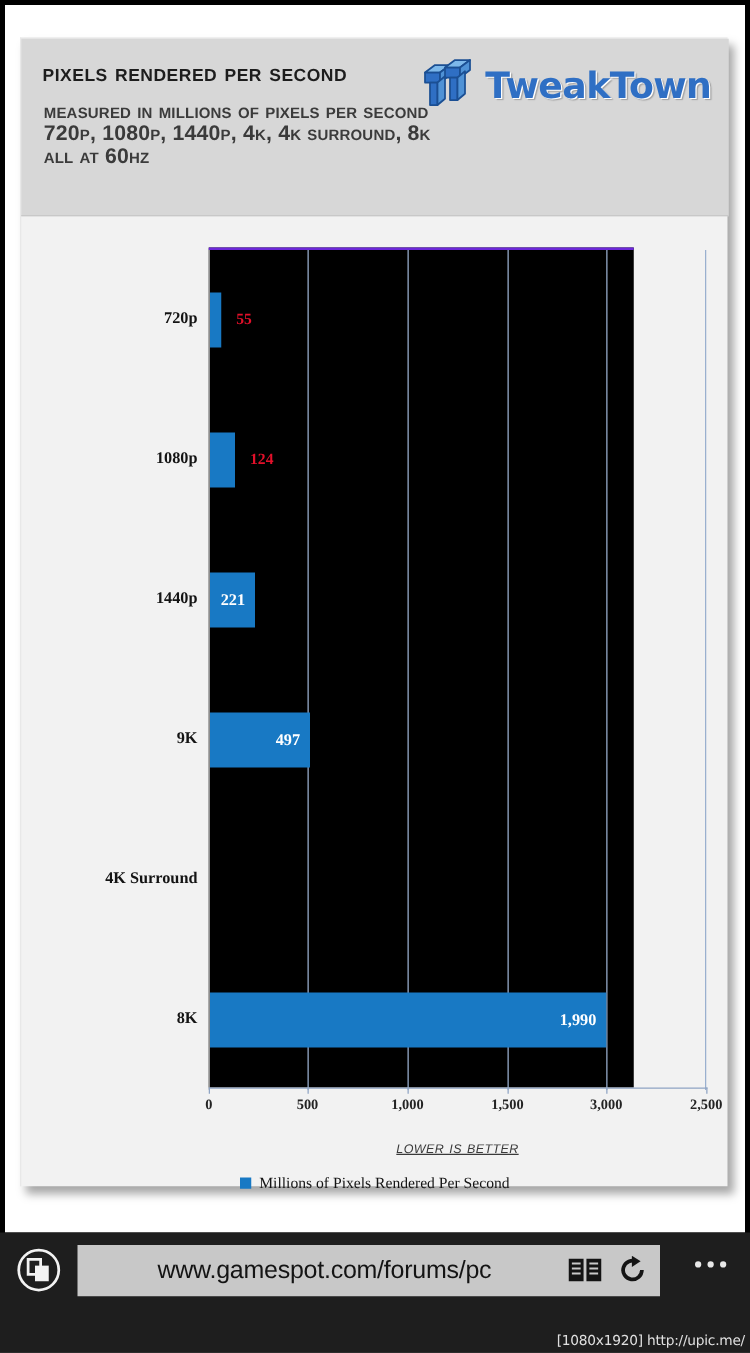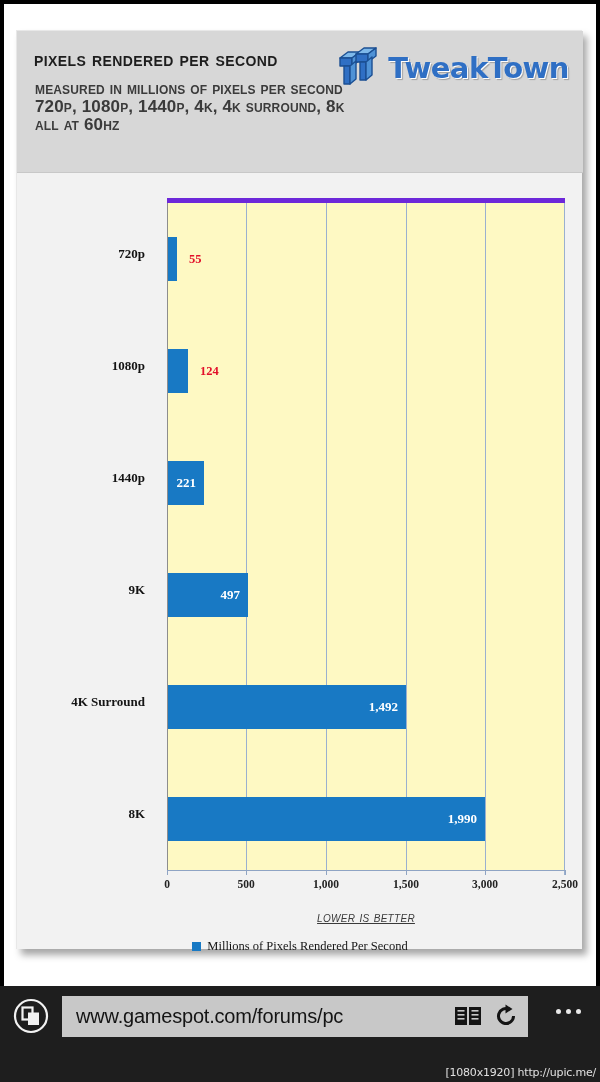--- a/index.html
+++ b/index.html
@@ -81,23 +81,23 @@
     text-shadow: 1px 1px 0 #ffffff, 2px 2px 1px rgba(0,0,0,.25);
     font-family: "DejaVu Sans", sans-serif;
   }
 
   
   #plot-wrap { position: absolute; left: 0; top: 130px; width: 566px; height: 789px; }
 
   #plot {
     position: absolute;
     left: 150px; top: 37px;
-    width: 398px; height: 672px;
-    background: #fef9c3;
-    border-top: 5px solid #6d28d9;
+    width: 340px; height: 672px;
+    background: #000000;
+    border-top: 2px solid #6d28d9;
   }
   .gridline {
     position: absolute; top: 0; width: 1px; height: 672px;
     background: #9ab0cf;
   }
   .axis-line-v {
     position: absolute; left: 0; top: 0; width: 1px; height: 672px;
     background: #8d8d8d;
   }
   .axis-line-h {
@@ -139,21 +139,21 @@
   .cat-label {
     position: absolute;
     right: 0;
     width: 140px;
     text-align: right;
     font-size: 13px;
     font-weight: bold;
     color: #141414;
     font-family: "Liberation Serif", serif;
     transform: translateY(-50%);
-    padding-right: 22px;
+    padding-right: 9px;
   }
   #cat-col { position: absolute; left: 0; top: 37px; width: 150px; height: 672px; }
 
   
   .xtick-label {
     position: absolute;
     top: 717px;
     font-size: 11.5px;
     font-weight: bold;
     color: #232323;
@@ -214,20 +214,21 @@
     display: flex; align-items: center; justify-content: center;
   }
   #addressbar {
     flex: 1;
     margin-right: 72px;
     height: 41px;
     background: #c8c8c8;
     display: flex; align-items: center;
     padding: 0 9px 0 14px;
     gap: 10px;
+    text-align: center;
   }
   #url-text {
     flex: 1;
     font-size: 20px;
     color: #141414;
     font-family: "Liberation Sans", sans-serif;
     letter-spacing: -.2px;
     white-space: nowrap; overflow: hidden;
   }
   #more-button {
@@ -304,23 +305,20 @@
         <div class="bar-value-out" style="left:33px; top:168px;">124</div>
 
         <div class="bar" style="left:1px; top:258px; width:36px;">
           <span class="bar-value-in">221</span>
         </div>
 
         <div class="bar" style="left:1px; top:370px; width:80px;padding-left:20px;">
           <span class="bar-value-in">497</span>
         </div>
 
-        <div class="bar" style="left:1px; top:482px; width:238px;">
-          <span class="bar-value-in">1,492</span>
-        </div>
 
         <div class="bar" style="left:1px; top:594px; width:317px;">
           <span class="bar-value-in">1,990</span>
         </div>
       </div>
 
       <div class="axis-line-h"></div>
       <div class="tick" style="left:150px"></div>
       <div class="tick" style="left:229px"></div>
       <div class="tick" style="left:309px"></div>

